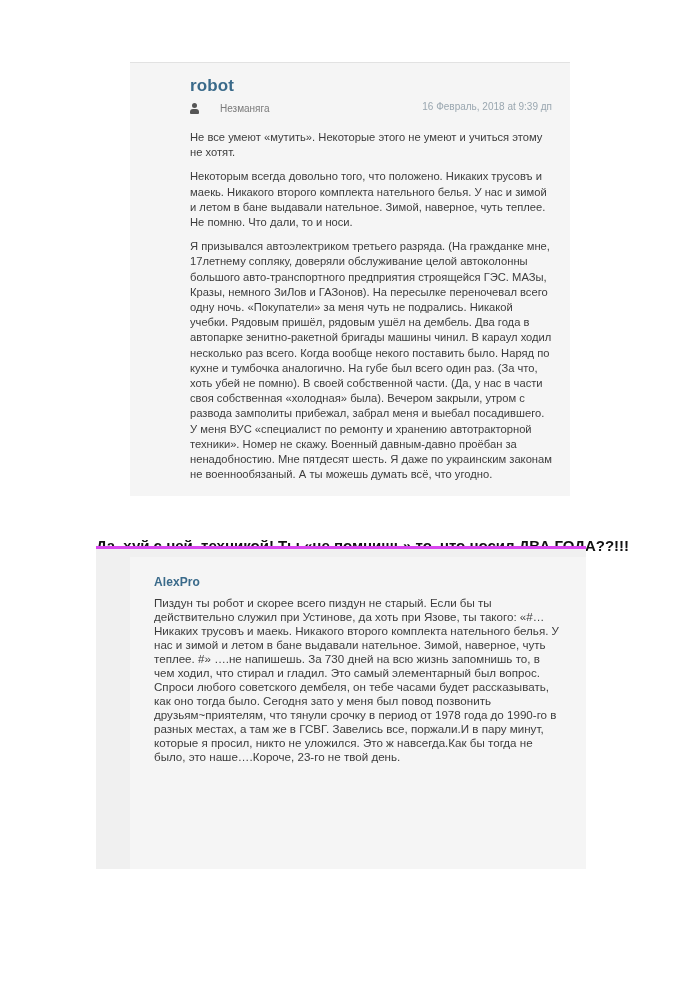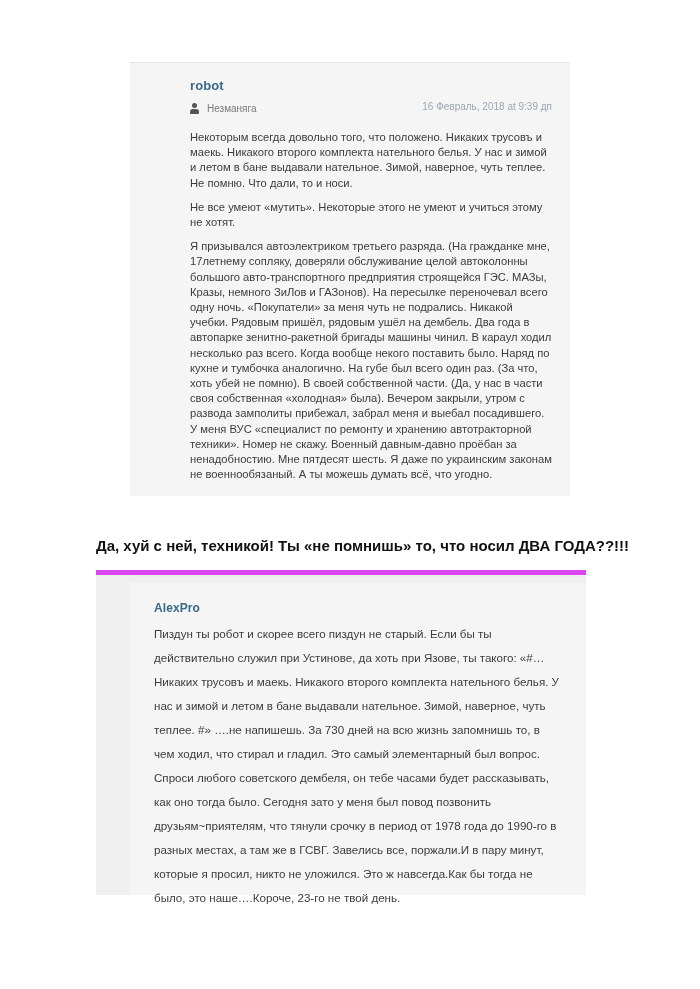--- a/index.html
+++ b/index.html
@@ -40,38 +40,38 @@
     margin: 0 0 0 0;
     padding: 16px 18px 14px 60px;
     position: relative;
     min-height: 40px;
   }
   .post-inner.first {
     background: #f5f5f5;
   }
 
   .post-author {
-    font-size: 13px;
+    font-size: 17px;
     font-weight: bold;
     color: #3a6a8a;
     line-height: 14px;
     margin: 0 0 7px 0;
     letter-spacing: 0.1px;
   }
   .post-meta-row {
     position: relative;
     height: 16px;
     margin-bottom: 14px;
   }
   .post-rank {
     font-size: 10px;
     color: #7a7a7a;
     display: inline-flex;
     align-items: center;
-    gap: 8px;
+    gap: 21px;
   }
   .user-icon {
     display: inline-block;
     width: 9px;
     height: 11px;
     position: relative;
     vertical-align: middle;
   }
   .user-icon::before {
     content: "";
@@ -121,25 +121,25 @@
     font-size: 15px;
     font-weight: bold;
     color: #111;
     line-height: 15px;
   }
 
   
   .post-block-2 {
     position: absolute;
     left: 96px;
-    top: 570px;
+    top: 546px;
     width: 490px;
     height: 320px;
     background: #f0f0f0;
-    border-top: 5px solid #d946ef;
+    border-top: 3px solid #d946ef;
   }
   .block2-scroll {
     position: absolute;
     left: 0;
     top: 0;
     width: 34px;
     height: 100%;
     background: #f0f0f0;
   }
   .block2-inner {
@@ -149,21 +149,21 @@
     right: 0;
     bottom: 0;
     background: #f5f5f5;
     padding: 18px 24px 10px 24px;
   }
   .block2-inner .post-author {
     font-size: 12px;
   }
   .block2-inner .post-body p {
     font-size: 11.6px;
-    line-height: 24px;
+    line-height: 14px;
   }
   .thin-rule {
     position: absolute;
     left: 34px;
     top: 8px;
     right: 0;
     height: 1px;
     background: #e6e6e6;
   }
 </style>
@@ -180,22 +180,22 @@
 
         <div class="post-meta-row">
           <span class="post-rank">
             <span class="user-icon"></span>
             <span>Незманяга</span>
           </span>
           <span class="post-date">16 Февраль, 2018 at 9:39 дп</span>
         </div>
 
         <div class="post-body">
+          <p>Не все умеют «мутить». Некоторые этого не умеют и учиться этому не хотят.</p>
           <p>Некоторым всегда довольно того, что положено. Никаких трусовъ и маекь. Никакого второго комплекта нательного белья. У нас и зимой и летом в бане выдавали нательное. Зимой, наверное, чуть теплее. Не помню. Что дали, то и носи.</p>
-          <p>Не все умеют «мутить». Некоторые этого не умеют и учиться этому не хотят.</p>
           <p>Я призывался автоэлектриком третьего разряда. (На гражданке мне, 17летнему сопляку, доверяли обслуживание целой автоколонны большого авто-транспортного предприятия строящейся ГЭС. МАЗы, Кразы, немного ЗиЛов и ГАЗонов). На пересылке переночевал всего одну ночь. «Покупатели» за меня чуть не подрались. Никакой учебки. Рядовым пришёл, рядовым ушёл на дембель. Два года в автопарке зенитно-ракетной бригады машины чинил. В караул ходил несколько раз всего. Когда вообще некого поставить было. Наряд по кухне и тумбочка аналогично. На губе был всего один раз. (За что, хоть убей не помню). В своей собственной части. (Да, у нас в части своя собственная «холодная» была). Вечером закрыли, утром с развода замполиты прибежал, забрал меня и выебал посадившего. У меня ВУС «специалист по ремонту и хранению автотракторной техники». Номер не скажу. Военный давным-давно проёбан за ненадобностию. Мне пятдесят шесть. Я даже по украинским законам не военнообязаный. А ты можешь думать всё, что угодно.</p>
         </div>
 
       </div>
     </div>
   </div>
 
   <div class="caption">Да, хуй с ней, техникой! Ты «не помнишь» то, что носил ДВА ГОДА??!!!</div>
 
   <div class="post-block-2">

